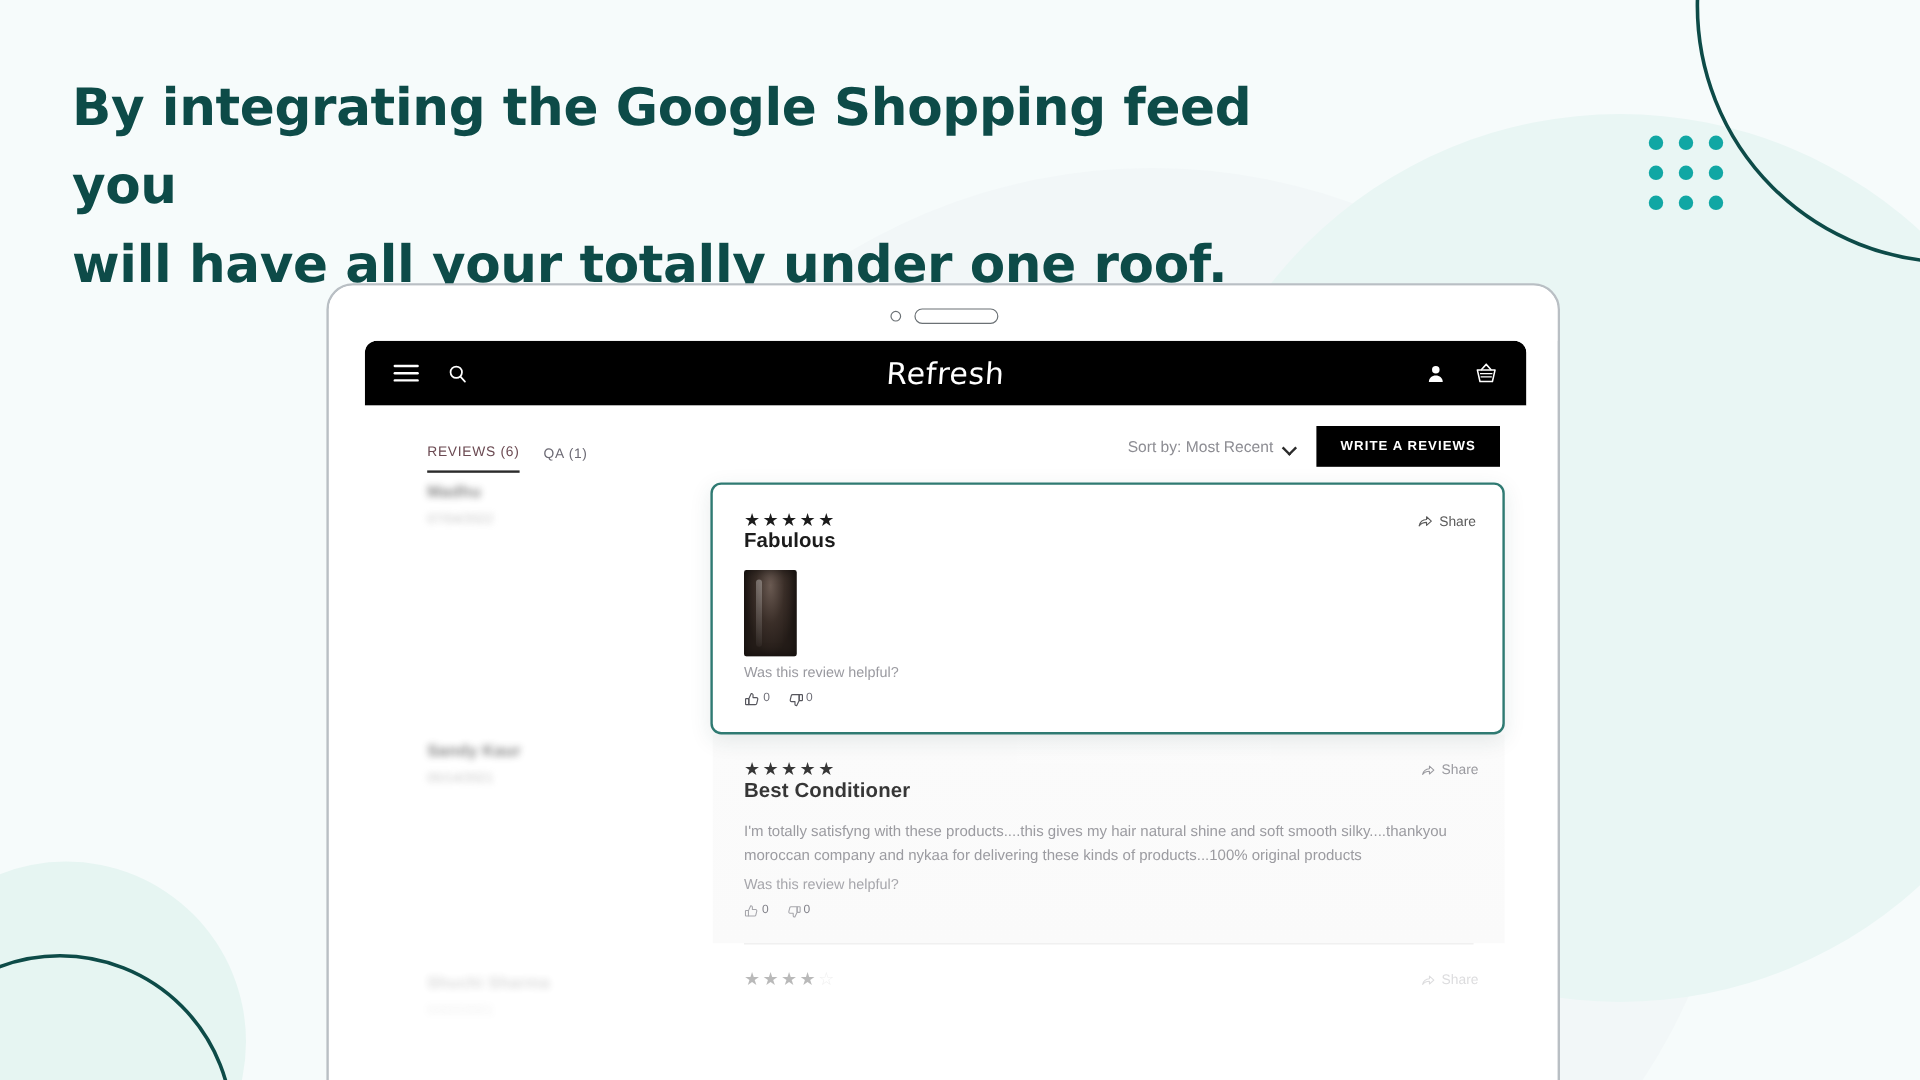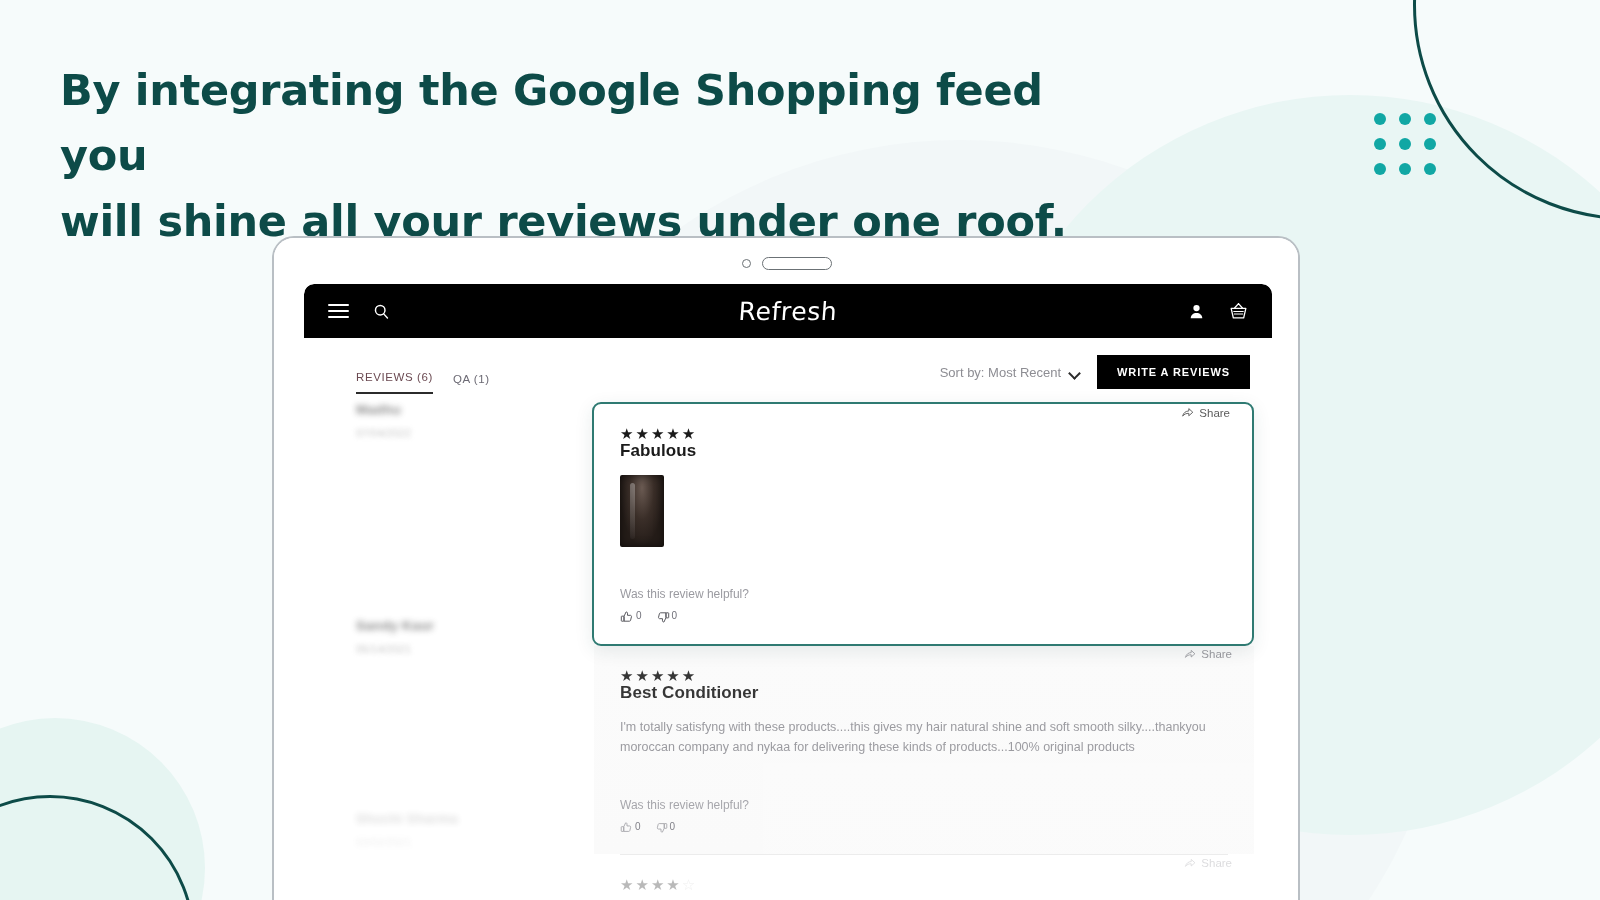--- a/index.html
+++ b/index.html
@@ -159,40 +159,40 @@
   .stars .off { color: #c9c9c9; }
   .rv-title {
     font-size: 17px; font-weight: 700; color: #1b1b1b;
     letter-spacing: .1px;
   }
   .rv-body {
     font-size: 12.5px; color: #8e8e94; line-height: 1.62;
     margin-top: 14px; max-width: 620px;
   }
   .share {
-    position: absolute; right: 22px; top: 2px;
+    position: absolute; right: 22px; top: 24px;
     display: flex; align-items: center; gap: 5px;
     font-size: 11.5px; color: #5b5b5b; cursor: pointer;
   }
   .thumb-img {
     width: 44px; height: 72px; margin-top: 14px;
     border-radius: 2px;
     background:
       radial-gradient(ellipse at 50% 18%, #6a5a52 0%, #3a2e28 38%, #241c18 70%),
       linear-gradient(180deg, #2a211c 0%, #120e0c 100%);
     box-shadow: inset 0 0 10px rgba(0,0,0,.6);
     position: relative; overflow: hidden;
   }
   .thumb-img:after {
     content: ""; position: absolute; left: 10px; top: 8px;
     width: 5px; height: 56px; border-radius: 3px;
     background: linear-gradient(180deg, rgba(255,255,255,.30), rgba(255,255,255,.04));
   }
   .helpful {
-    font-size: 12px; color: #9a9aa0; margin-top: 40px;
+    font-size: 12px; color: #9a9aa0; margin-top: 6px;
   }
   .votes { display: flex; align-items: center; gap: 14px; margin-top: 9px; }
   .vote { display: flex; align-items: flex-start; gap: 2px; color: #55555c; cursor: pointer; }
   .vote .count { font-size: 10px; color: #6f6f78; }
 
   
   .review.highlight {
     background: #fff;
     border: 2.4px solid #2f7a72;
     border-radius: 9px;
@@ -224,21 +224,21 @@
       <i></i>
       <i></i>
       <i></i>
       <i></i>
       <i></i>
       <i></i>
   </div>
 
   <div class="headline">
     <span>By integrating the Google Shopping feed you</span>
-    <span>will shine all your reviews under one roof.</span>
+    <span>will have all your totally under one roof.</span>
   </div>
 
   <div class="laptop">
     <div class="bezel-top">
       <div class="cam"></div>
       <div class="speaker"></div>
     </div>
 
     <div class="screen">
 

